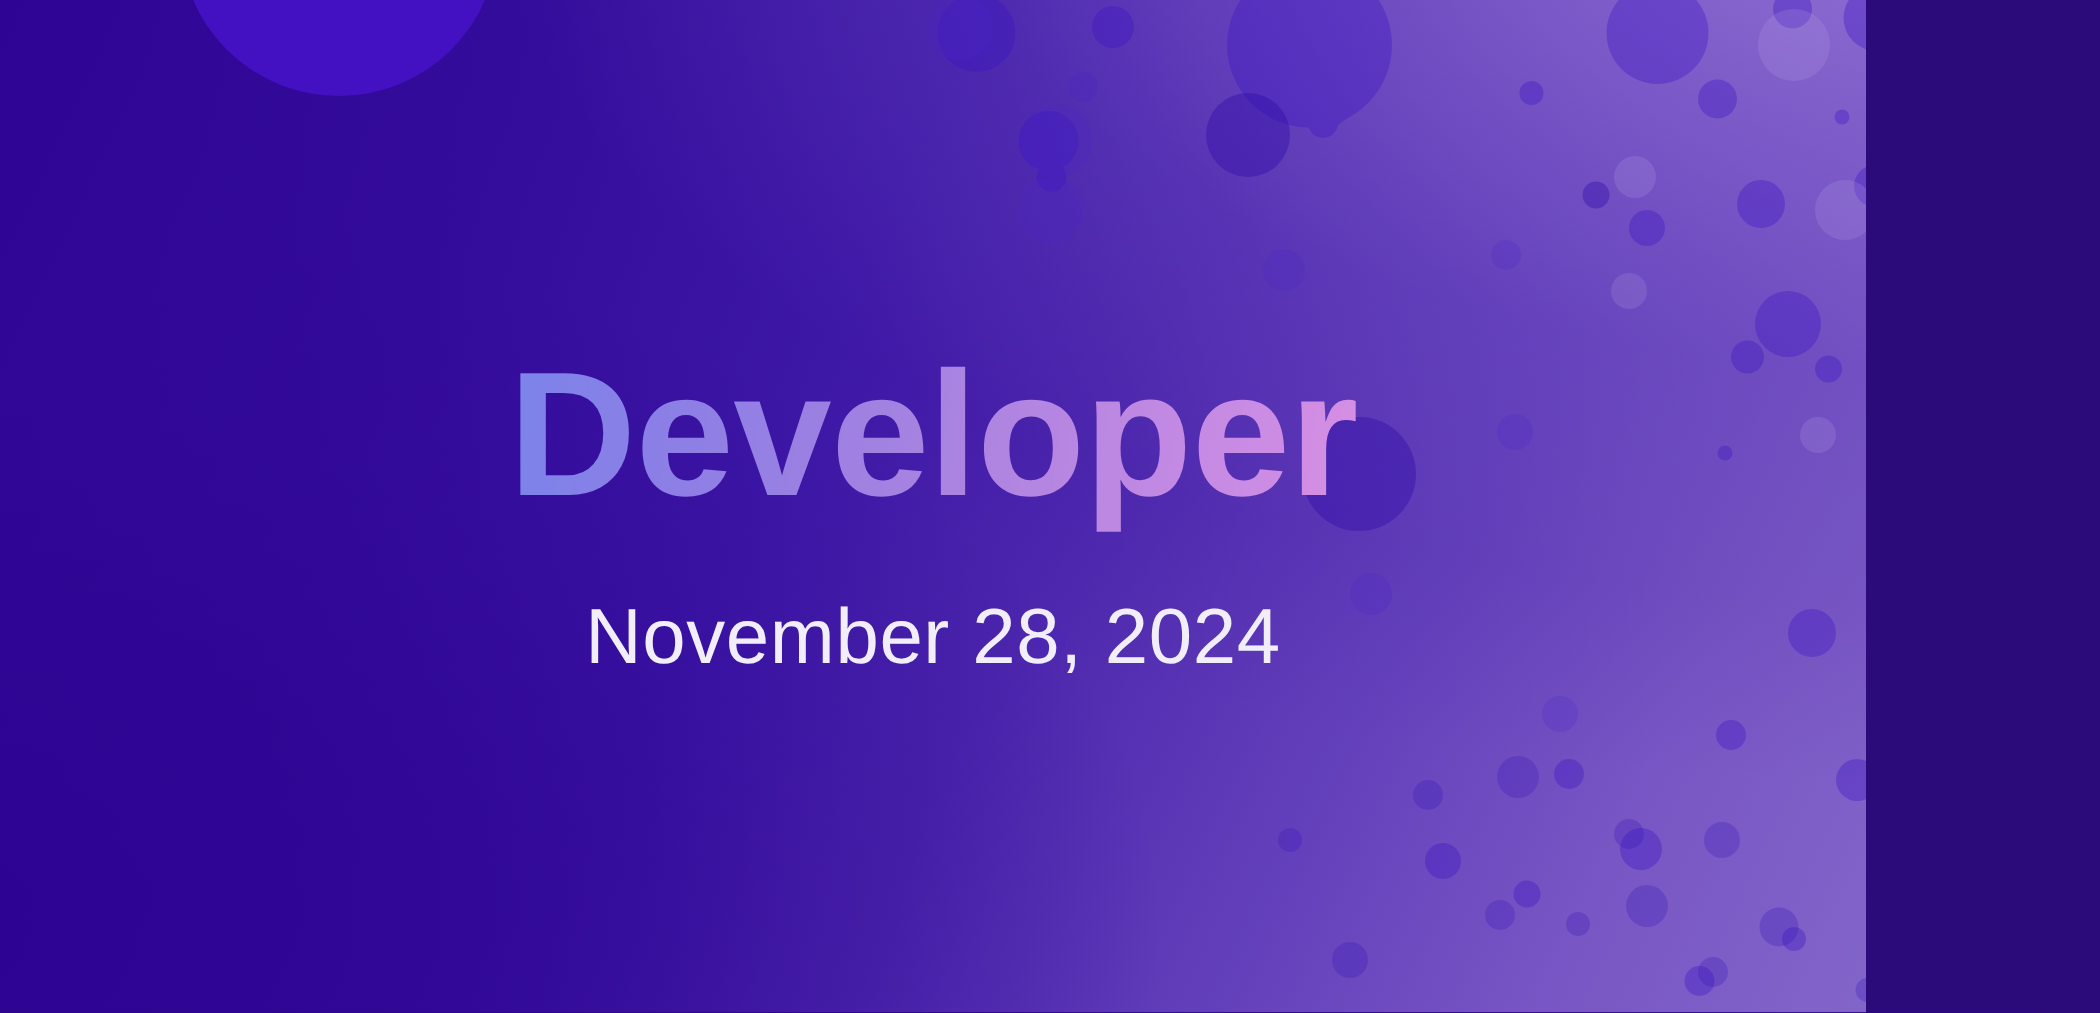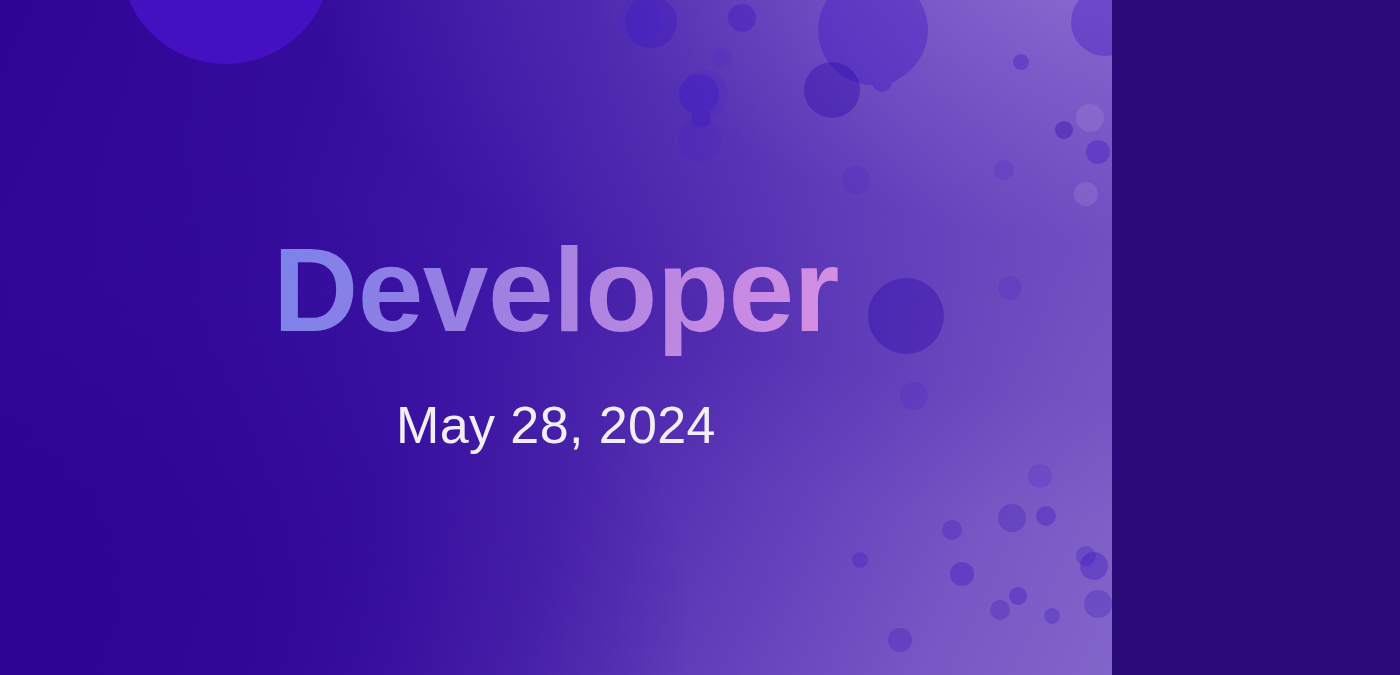--- a/index.html
+++ b/index.html
@@ -2,21 +2,21 @@
 <html><head>
 <meta charset="utf-8">
 <style>
   html, body {
     margin: 0;
     padding: 0;
     background: #2b0b7a;
   }
   #slide {
     position: relative;
-    width: 1112px;
+    width: 1244px;
     height: 675px;
     overflow: hidden;
     font-family: "Liberation Sans", sans-serif;
     background: #330099;
   }
 
   
   .bg-base {
     position: absolute;
     inset: 0;
@@ -221,16 +221,16 @@
         <circle cx="1245" cy="660" r="8"></circle>
         <circle cx="860" cy="560" r="8"></circle>
       </g>
     </svg>
   </div>
 
   <div class="content">
     <h1 class="title">
       <span class="title-line">Developer</span>
     </h1>
-    <div class="date">May 28, 2024</div>
+    <div class="date">November 28, 2024</div>
   </div>
 
 </div>
 
 </body></html>

